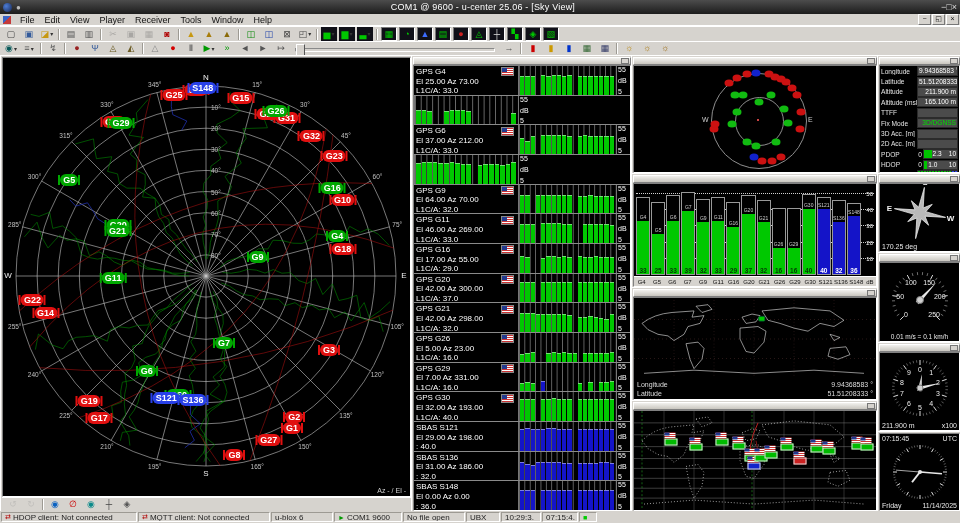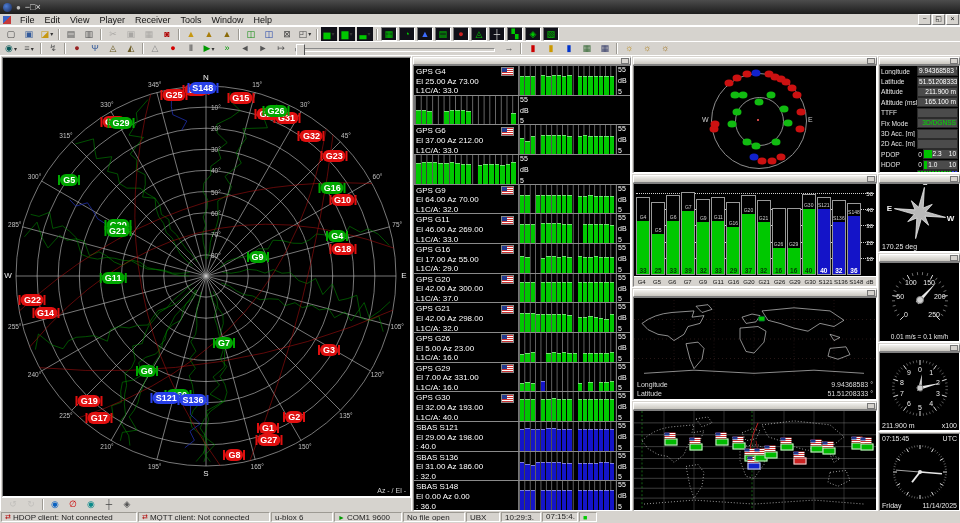--- a/index.html
+++ b/index.html
@@ -109,20 +109,21 @@
   .seg .sic{margin-right:2px;font-size:7px}
 </style>
 </head>
 <body>
 
 <div id="root">
 
   <div class="titlebar">
     <span class="appicon"></span>
     <span class="pinicon">●</span>
+    <span class="title-center">COM1 @ 9600 - u-center 25.06 - [Sky View]</span>
     <span id="win-controls"><span class="winbtn">−</span><span class="winbtn">□</span><span class="winbtn">×</span></span>
   </div>
 
   <div class="menubar" id="menubar">
     <span class="mdiicon"></span>
   <span class="mitem">File</span>
       <span class="mitem">Edit</span>
       <span class="mitem">View</span>
       <span class="mitem">Player</span>
       <span class="mitem">Receiver</span>
@@ -490,21 +491,21 @@
         <div class="pill" style="left: 96.2781px; top: 359.625px;">
           <span class="wk" style="background: rgb(224, 16, 16);"></span>
           <span class="bd" style="background: rgb(224, 16, 16);">G17</span>
           <span class="wk" style="background: rgb(224, 16, 16);"></span>
         </div>
         <div class="pill" style="left: 265.794px; top: 381.584px;">
           <span class="wk" style="background: rgb(224, 16, 16);"></span>
           <span class="bd" style="background: rgb(224, 16, 16);">G27</span>
           <span class="wk" style="background: rgb(224, 16, 16);"></span>
         </div>
-        <div class="pill" style="left: 265px; top: 370.362px;">
+        <div class="pill" style="left: 289px; top: 370.362px;">
           <span class="wk" style="background: rgb(224, 16, 16);"></span>
           <span class="bd" style="background: rgb(224, 16, 16);">G1</span>
           <span class="wk" style="background: rgb(224, 16, 16);"></span>
         </div>
         <div class="pill" style="left: 291.379px; top: 359.436px;">
           <span class="wk" style="background: rgb(224, 16, 16);"></span>
           <span class="bd" style="background: rgb(224, 16, 16);">G2</span>
           <span class="wk" style="background: rgb(224, 16, 16);"></span>
         </div>
         <div class="pill" style="left: 231.402px; top: 397.32px;">
@@ -1723,20 +1724,20 @@
       </div>
       <div class="seg" style="width: 54px;">
         <span>No file open</span>
       </div>
       <div class="seg" style="width: 26px;">
         <span>UBX</span>
       </div>
       <div class="seg" style="width: 32px;">
         <span>10:29:3.</span>
       </div>
-      <div class="seg" style="width: 28px; align-items: flex-end;">
+      <div class="seg" style="width: 28px;">
         <span>07:15:4.</span>
       </div>
       <div class="seg" style="width: 10px;">
         <span class="sic" style="color: rgb(0, 204, 0);">■</span>
       </div>
     </div>
 </div>
 
 </body></html>

